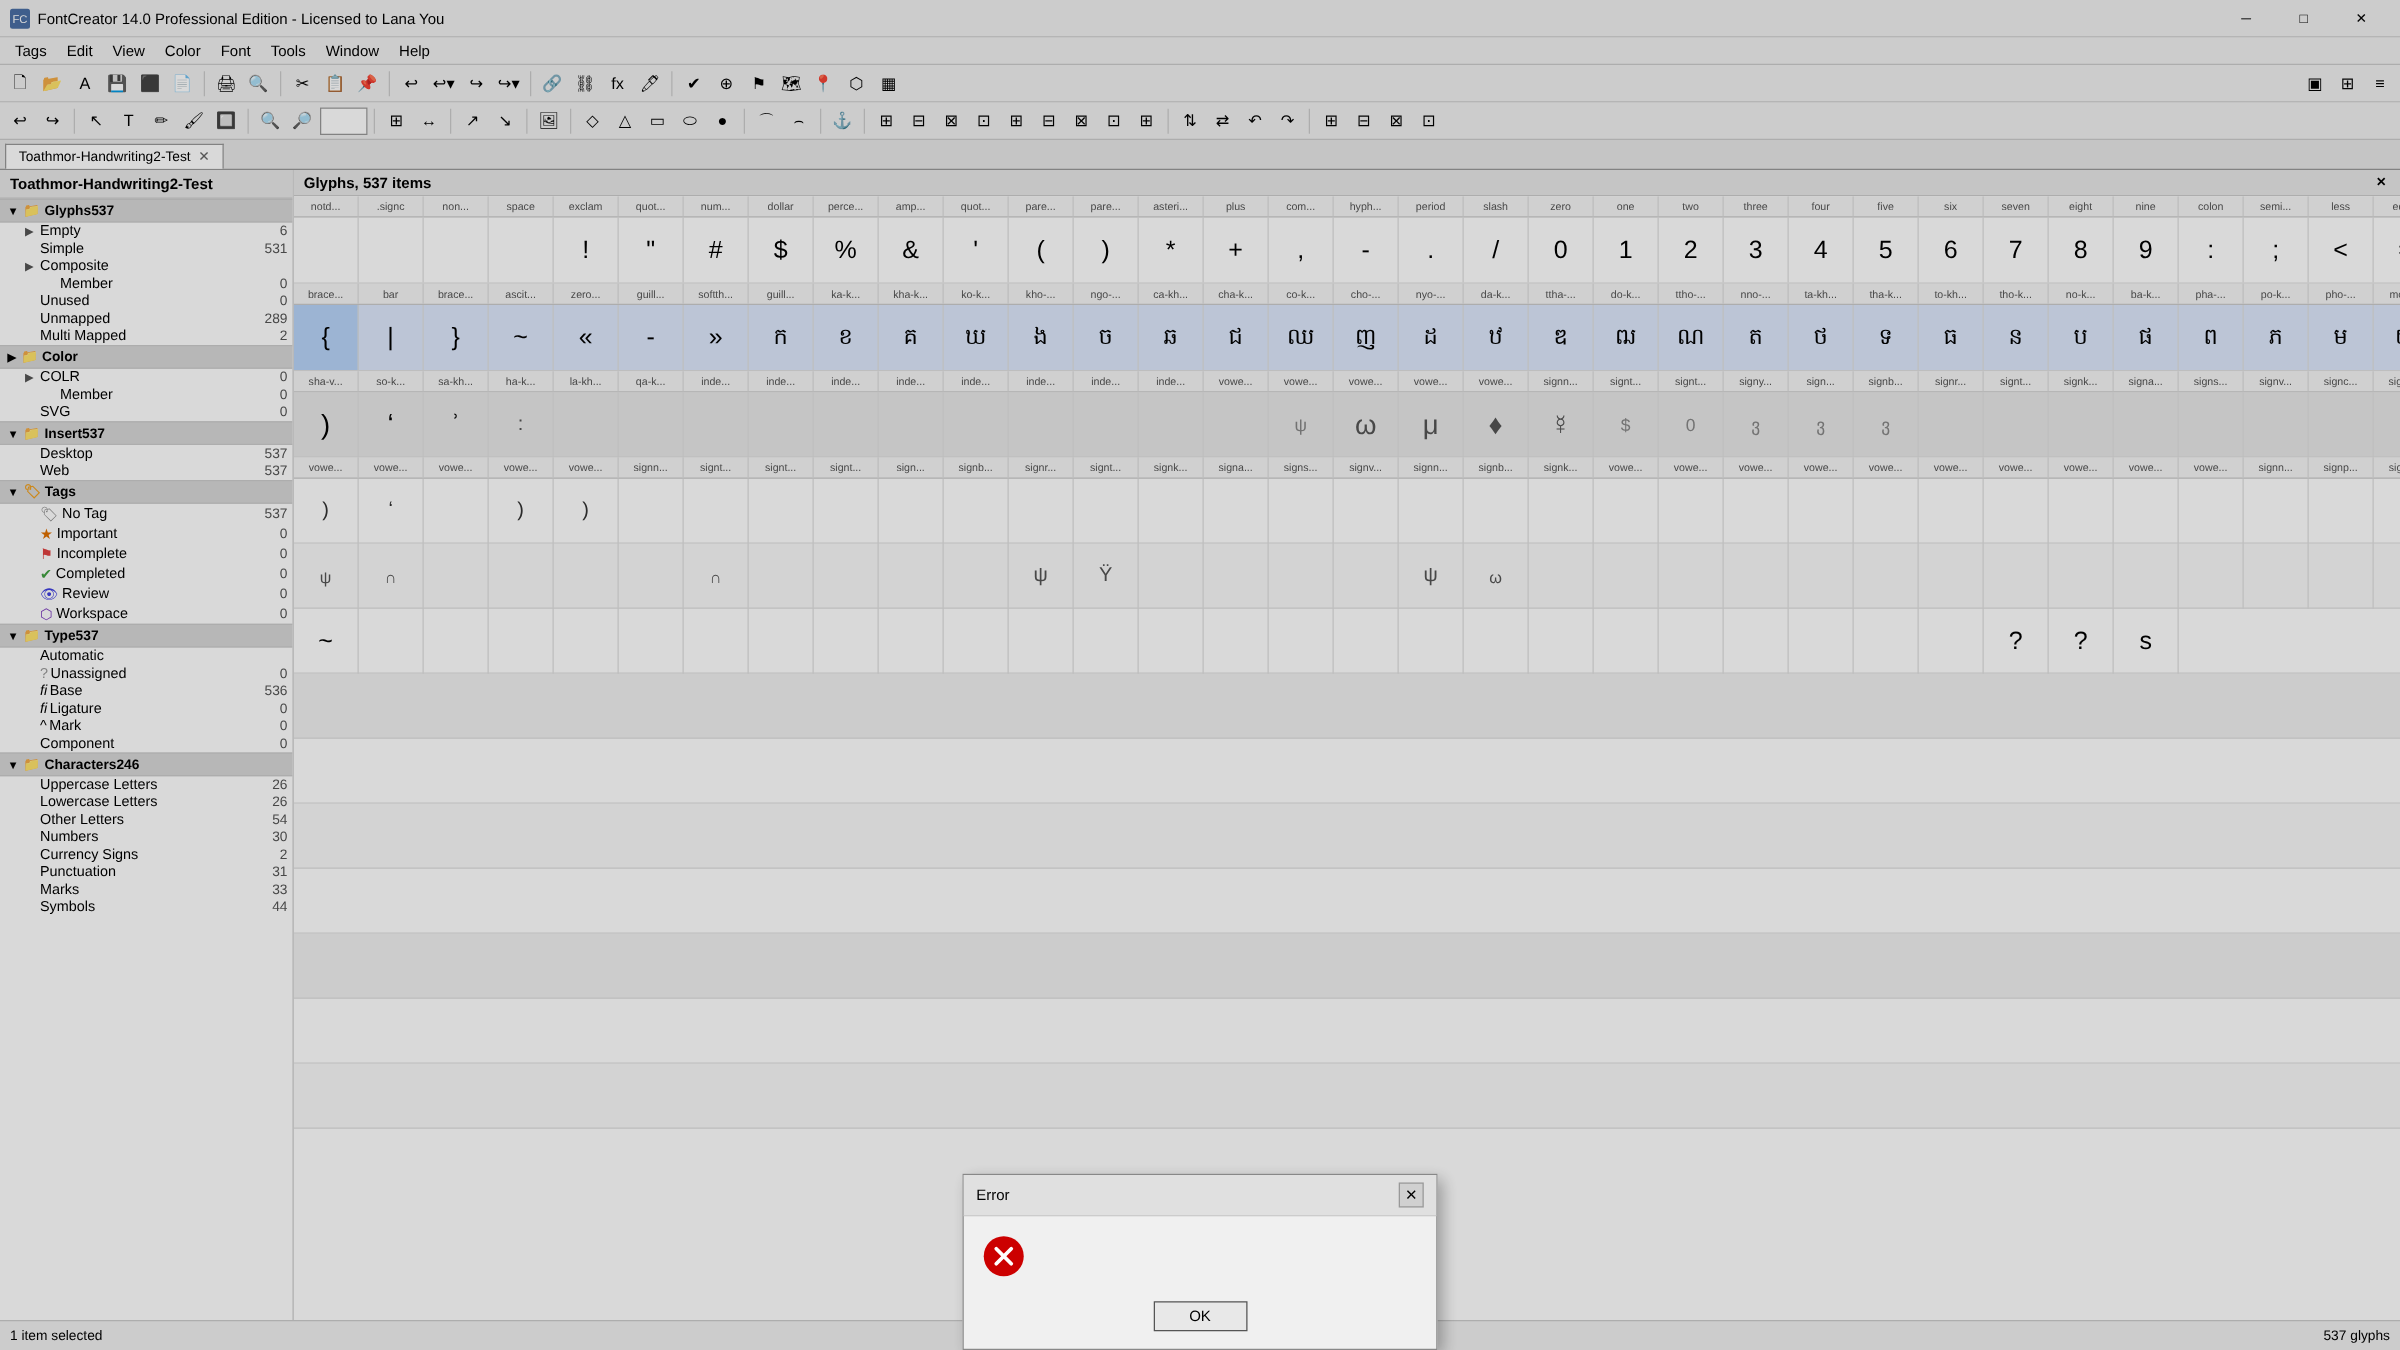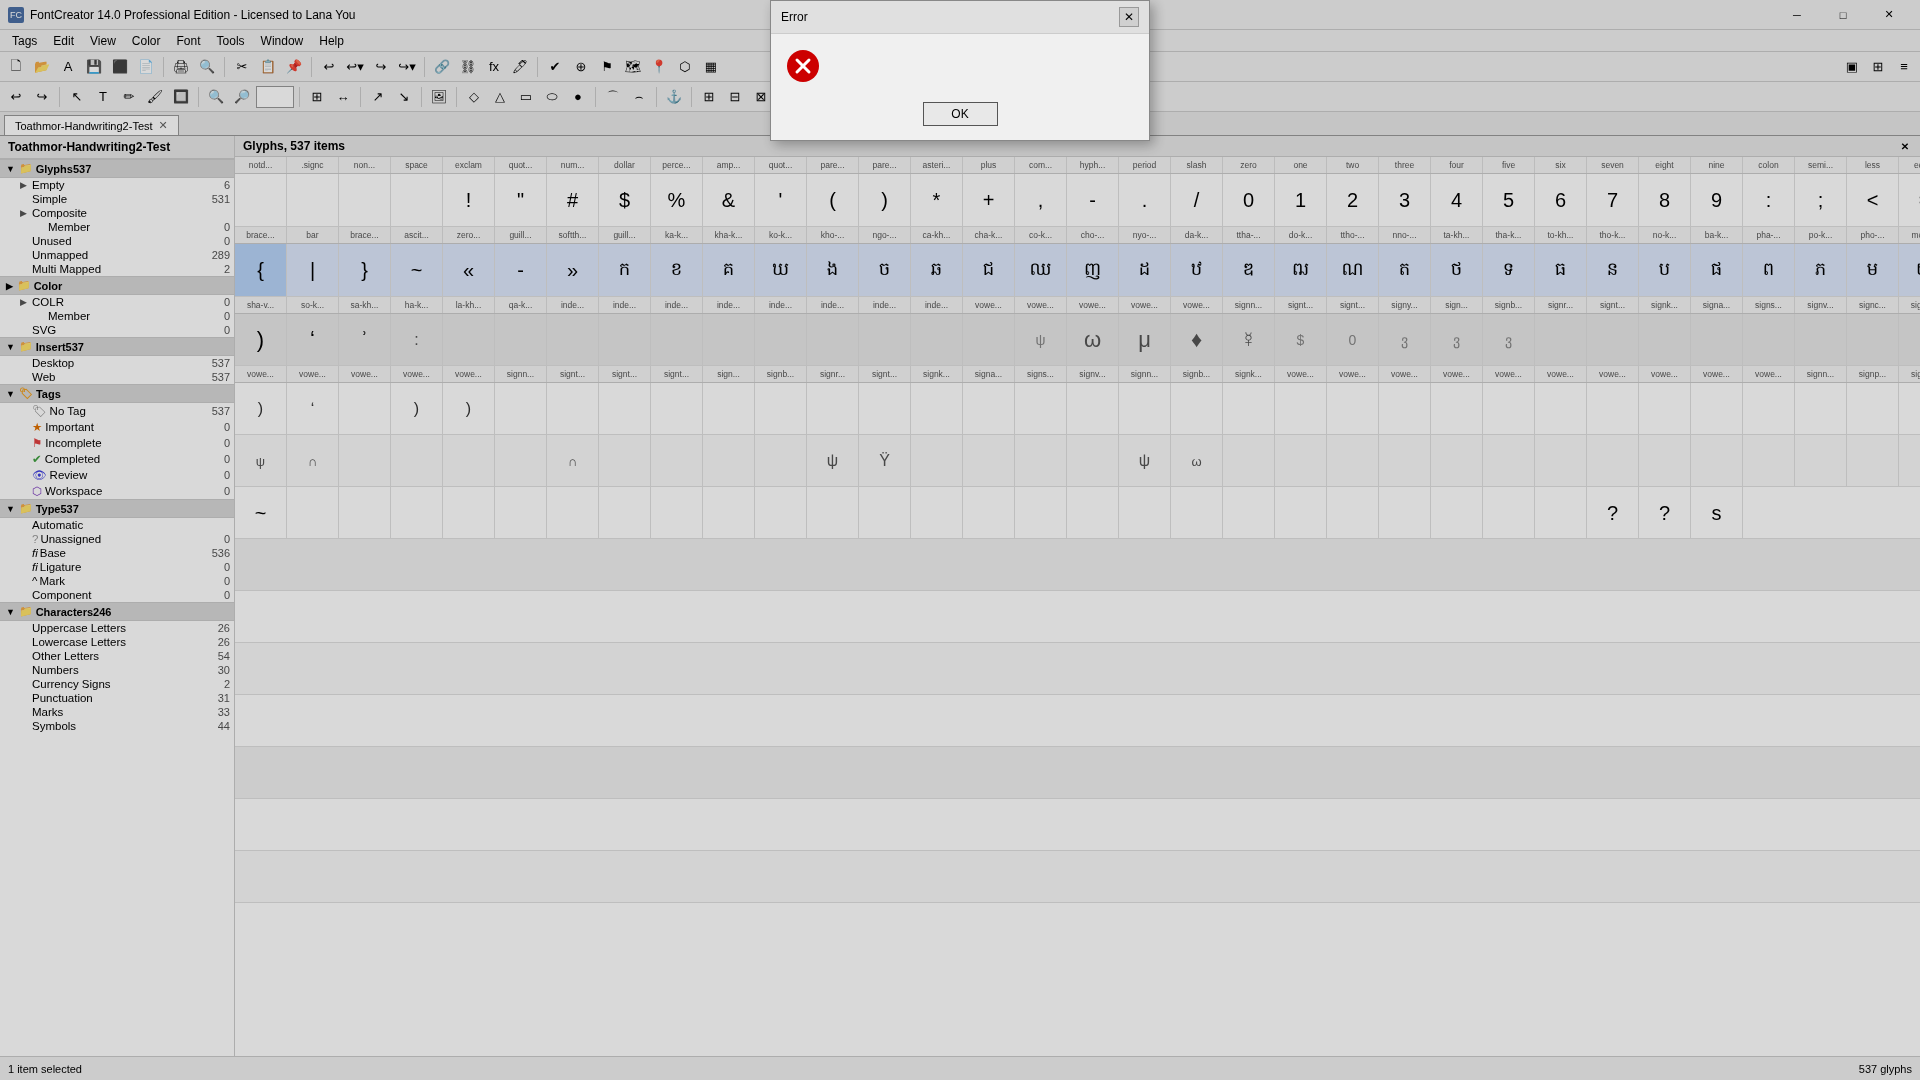--- a/index.html
+++ b/index.html
@@ -141,21 +141,21 @@
       font-size: 11px;
       justify-content: space-between;
     }
 
     
     #dialog-overlay {
       position: fixed;
       top: 0; left: 0; right: 0; bottom: 0;
       background: rgba(0,0,0,0.15);
       display: flex;
-      align-items: flex-start;
+      align-items: flex-end;
       justify-content: center;
       z-index: 1000;
     }
     #error-dialog {
       background: #f0f0f0;
       border: 1px solid #888;
       box-shadow: 4px 4px 12px rgba(0,0,0,0.3);
       width: 380px;
       font-size: 12px;
     }

